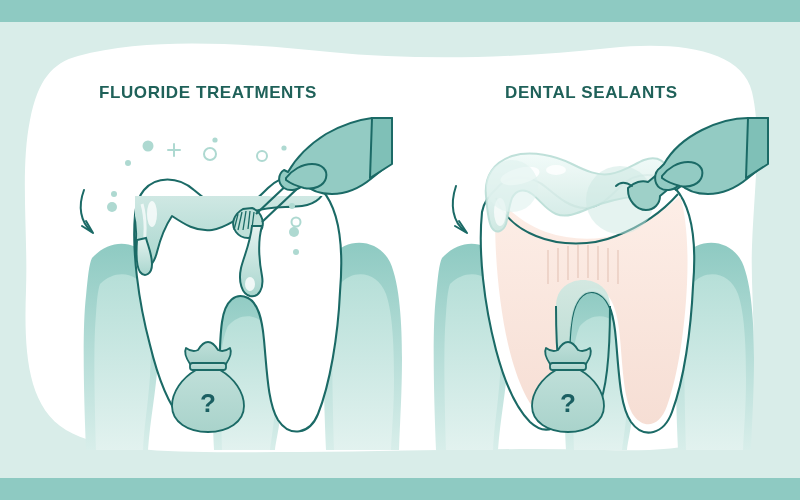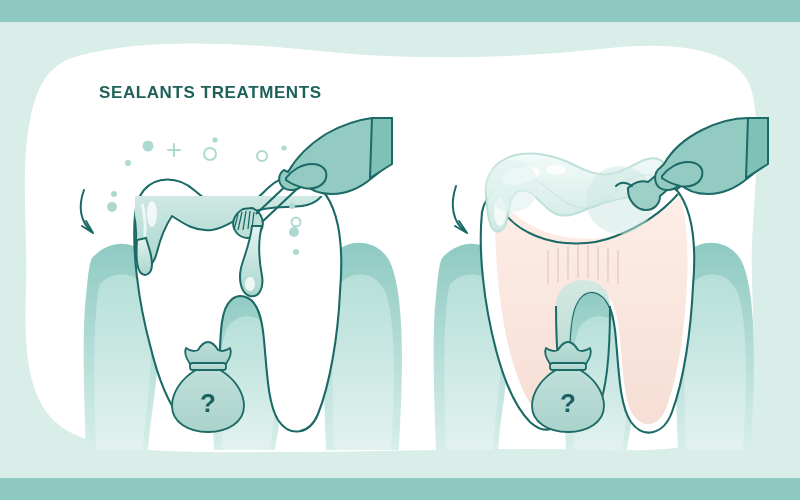--- a/index.html
+++ b/index.html
@@ -481,16 +481,17 @@
         <path d="M 556,370
                  C 542,378 532,392 532,406
                  C 532,422 548,432 568,432
                  C 588,432 604,422 604,406
                  C 604,392 594,378 580,370 Z" fill="url(#bagGrad)" stroke="#1b6a66" stroke-width="1.8" stroke-linejoin="round"></path>
         <text x="568" y="412" text-anchor="middle" font-family="Liberation Sans, sans-serif" font-size="26" font-weight="bold" fill="#1b5f62">?</text>
       </g>
     </g>
   </svg>
 
-  <div class="panel-title" id="title-left">SEALANTS TREATMENTS</div>
-
+  <div class="panel-title" id="title-left">FLUORIDE TREATMENTS</div>
+
+  <div class="panel-title" id="title-right">DENTAL SEALANTS</div>
 
 </div>
 
 </body></html>

